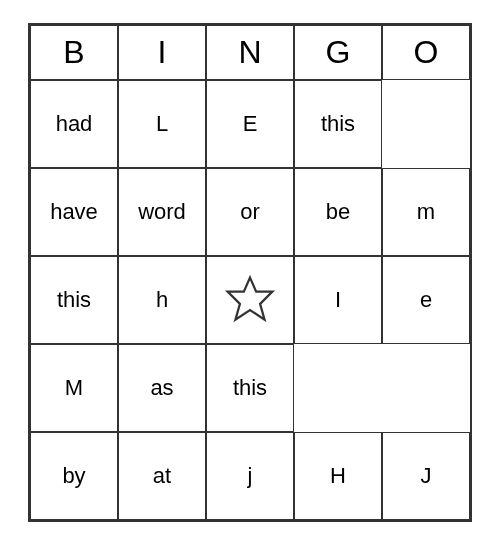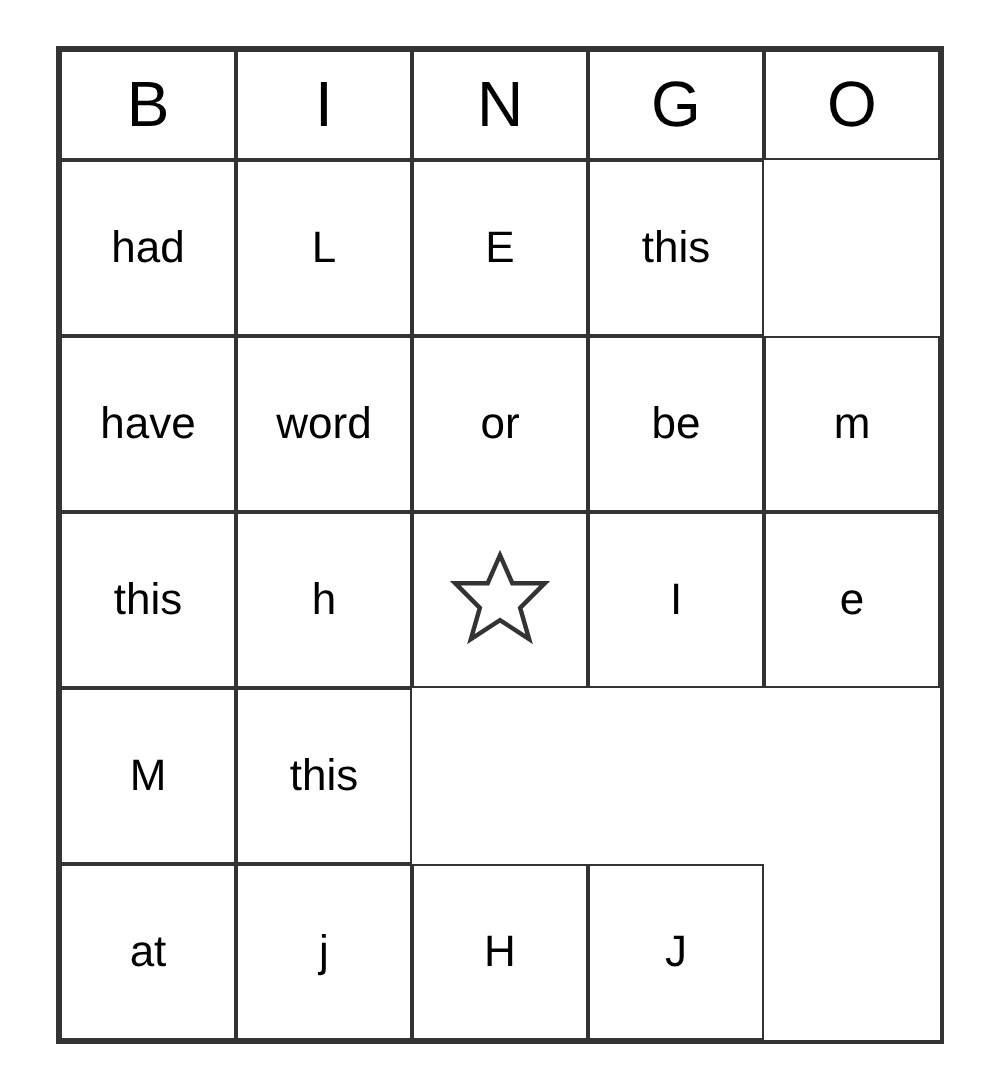--- a/index.html
+++ b/index.html
@@ -103,23 +103,25 @@
         <svg class="star-svg" viewBox="0 0 100 100" fill="none" stroke="#333" stroke-width="4">
           <polygon points="50,10 61,35 90,35 68,57 76,85 50,68 24,85 32,57 10,35 39,35"></polygon>
         </svg>
       </div>
       <div class="bingo-cell">I</div>
       <div class="bingo-cell">e</div>
     </div>
 
     <div class="bingo-row">
       <div class="bingo-cell">M</div>
+      <div class="bingo-cell">as</div>
       <div class="bingo-cell">this</div>
     </div>
 
     <div class="bingo-row">
+      <div class="bingo-cell">by</div>
       <div class="bingo-cell">at</div>
       <div class="bingo-cell">j</div>
       <div class="bingo-cell">H</div>
       <div class="bingo-cell">J</div>
     </div>
   </div>
 </div>
 
 </body></html>

